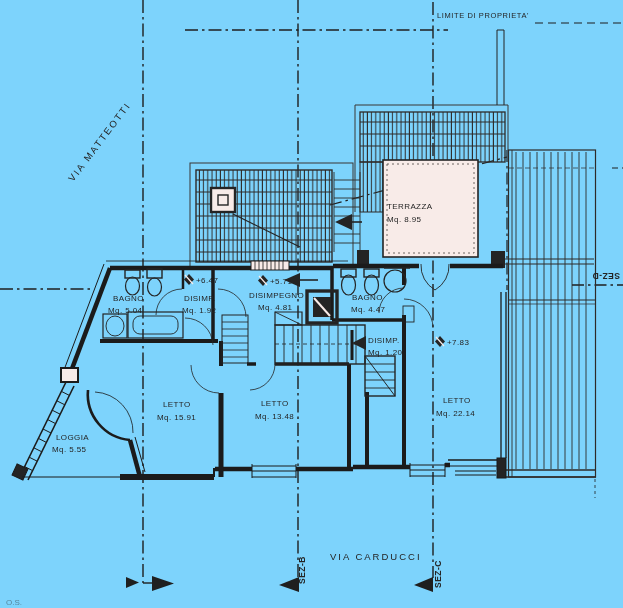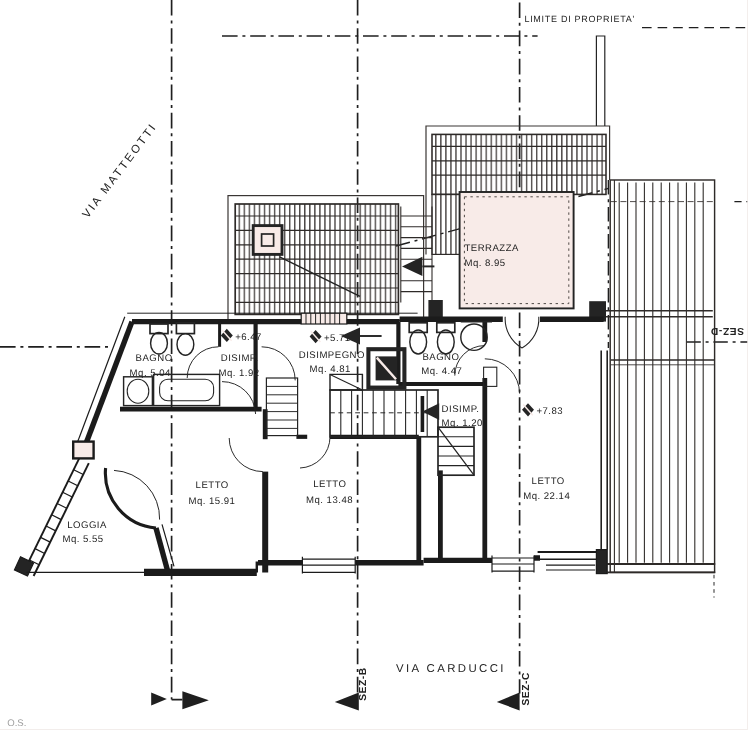--- a/index.html
+++ b/index.html
@@ -1,17 +1,17 @@
 <!DOCTYPE html>
 <html><head>
 <meta charset="utf-8">
 <style>
   html,body{margin:0;padding:0;background:#e8e0dc;}
   .sheet{
-    position:relative;width:623px;height:608px;background:#ffffff;overflow:hidden;
+    position:relative;width:623px;height:608px;background:#7dd3fc;overflow:hidden;
   }
   svg{position:absolute;left:0;top:0;}
   svg text{
     font-family:"Liberation Sans","DejaVu Sans",sans-serif;
     fill:#242424;
   }
   .t7{font-size:7.5px;letter-spacing:.6px;}
   .t8{font-size:8px;letter-spacing:.4px;}
   .t9{font-size:9.5px;letter-spacing:2px;}
   .tsec{font-size:8.5px;font-weight:bold;letter-spacing:.5px;}

